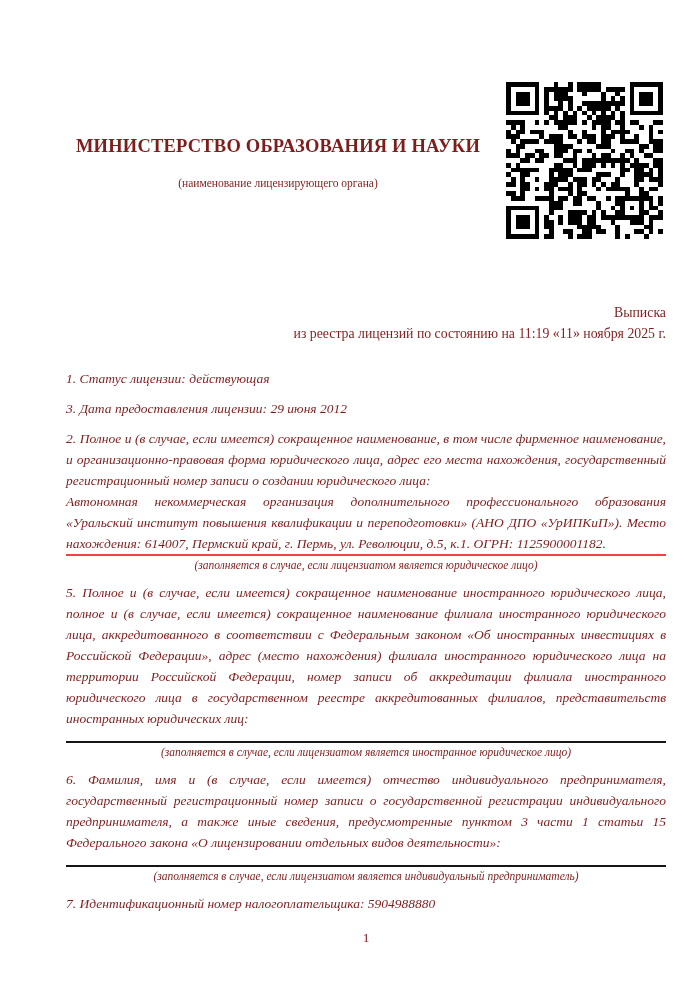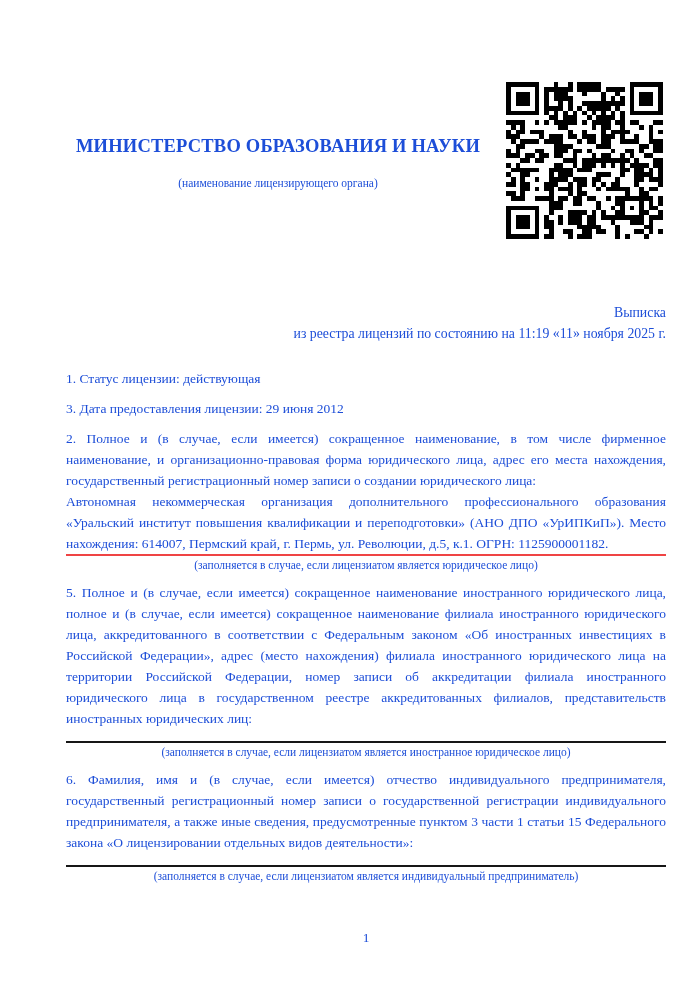--- a/index.html
+++ b/index.html
@@ -1,21 +1,21 @@
 <!DOCTYPE html>
 <html lang="ru"><head>
 <meta charset="utf-8">
 <style>
   html, body { margin: 0; padding: 0; background: #ffffff; }
   .page {
     position: relative;
     width: 700px;
     height: 989px;
     background: #ffffff;
-    color: #1d4ed8;
+    color: #7f1d1d;
     font-family: "Liberation Serif", "DejaVu Serif", serif;
     overflow: hidden;
   }
   
   .header-block {
     position: absolute;
     left: 64px;
     top: 132px;
     width: 428px;
     text-align: center;
@@ -52,21 +52,21 @@
   }
   
   .content {
     position: absolute;
     left: 66px;
     top: 368px;
     width: 600px;
     font-size: 13.5px;
   }
   .item { margin: 0 0 9px 0; }
-  .content p { margin: 0; }
+  .content p { margin: 0; font-style: italic; }
   .body-text { line-height: 21px; }
   .just { text-align: justify; text-justify: inter-word; }
   .ruled { border-bottom: 2px solid #ef4444; }
   .rule {
     height: 0;
     border-bottom: 2px solid #161616;
   }
   .rule.spaced { margin-top: 12px; }
   .note {
     font-size: 11.5px;
@@ -692,18 +692,21 @@
       <div class="rule spaced"></div>
       <p class="note">(заполняется в случае, если лицензиатом является иностранное юридическое лицо)</p>
     </section>
 
     <section class="item">
       <p class="body-text just">6. Фамилия, имя и (в случае, если имеется) отчество индивидуального предпринимателя, государственный регистрационный номер записи о государственной регистрации индивидуального предпринимателя, а также иные сведения, предусмотренные пунктом 3 части 1 статьи 15 Федерального закона «О лицензировании отдельных видов деятельности»:</p>
       <div class="rule spaced"></div>
       <p class="note">(заполняется в случае, если лицензиатом является индивидуальный предприниматель)</p>
     </section>
 
+    <section class="item">
+      <p class="body-text">7. Идентификационный номер налогоплательщика: 5904988880</p>
+    </section>
 
   </div>
 
   <div class="page-number">1</div>
 
 </div>
 
 </body></html>

